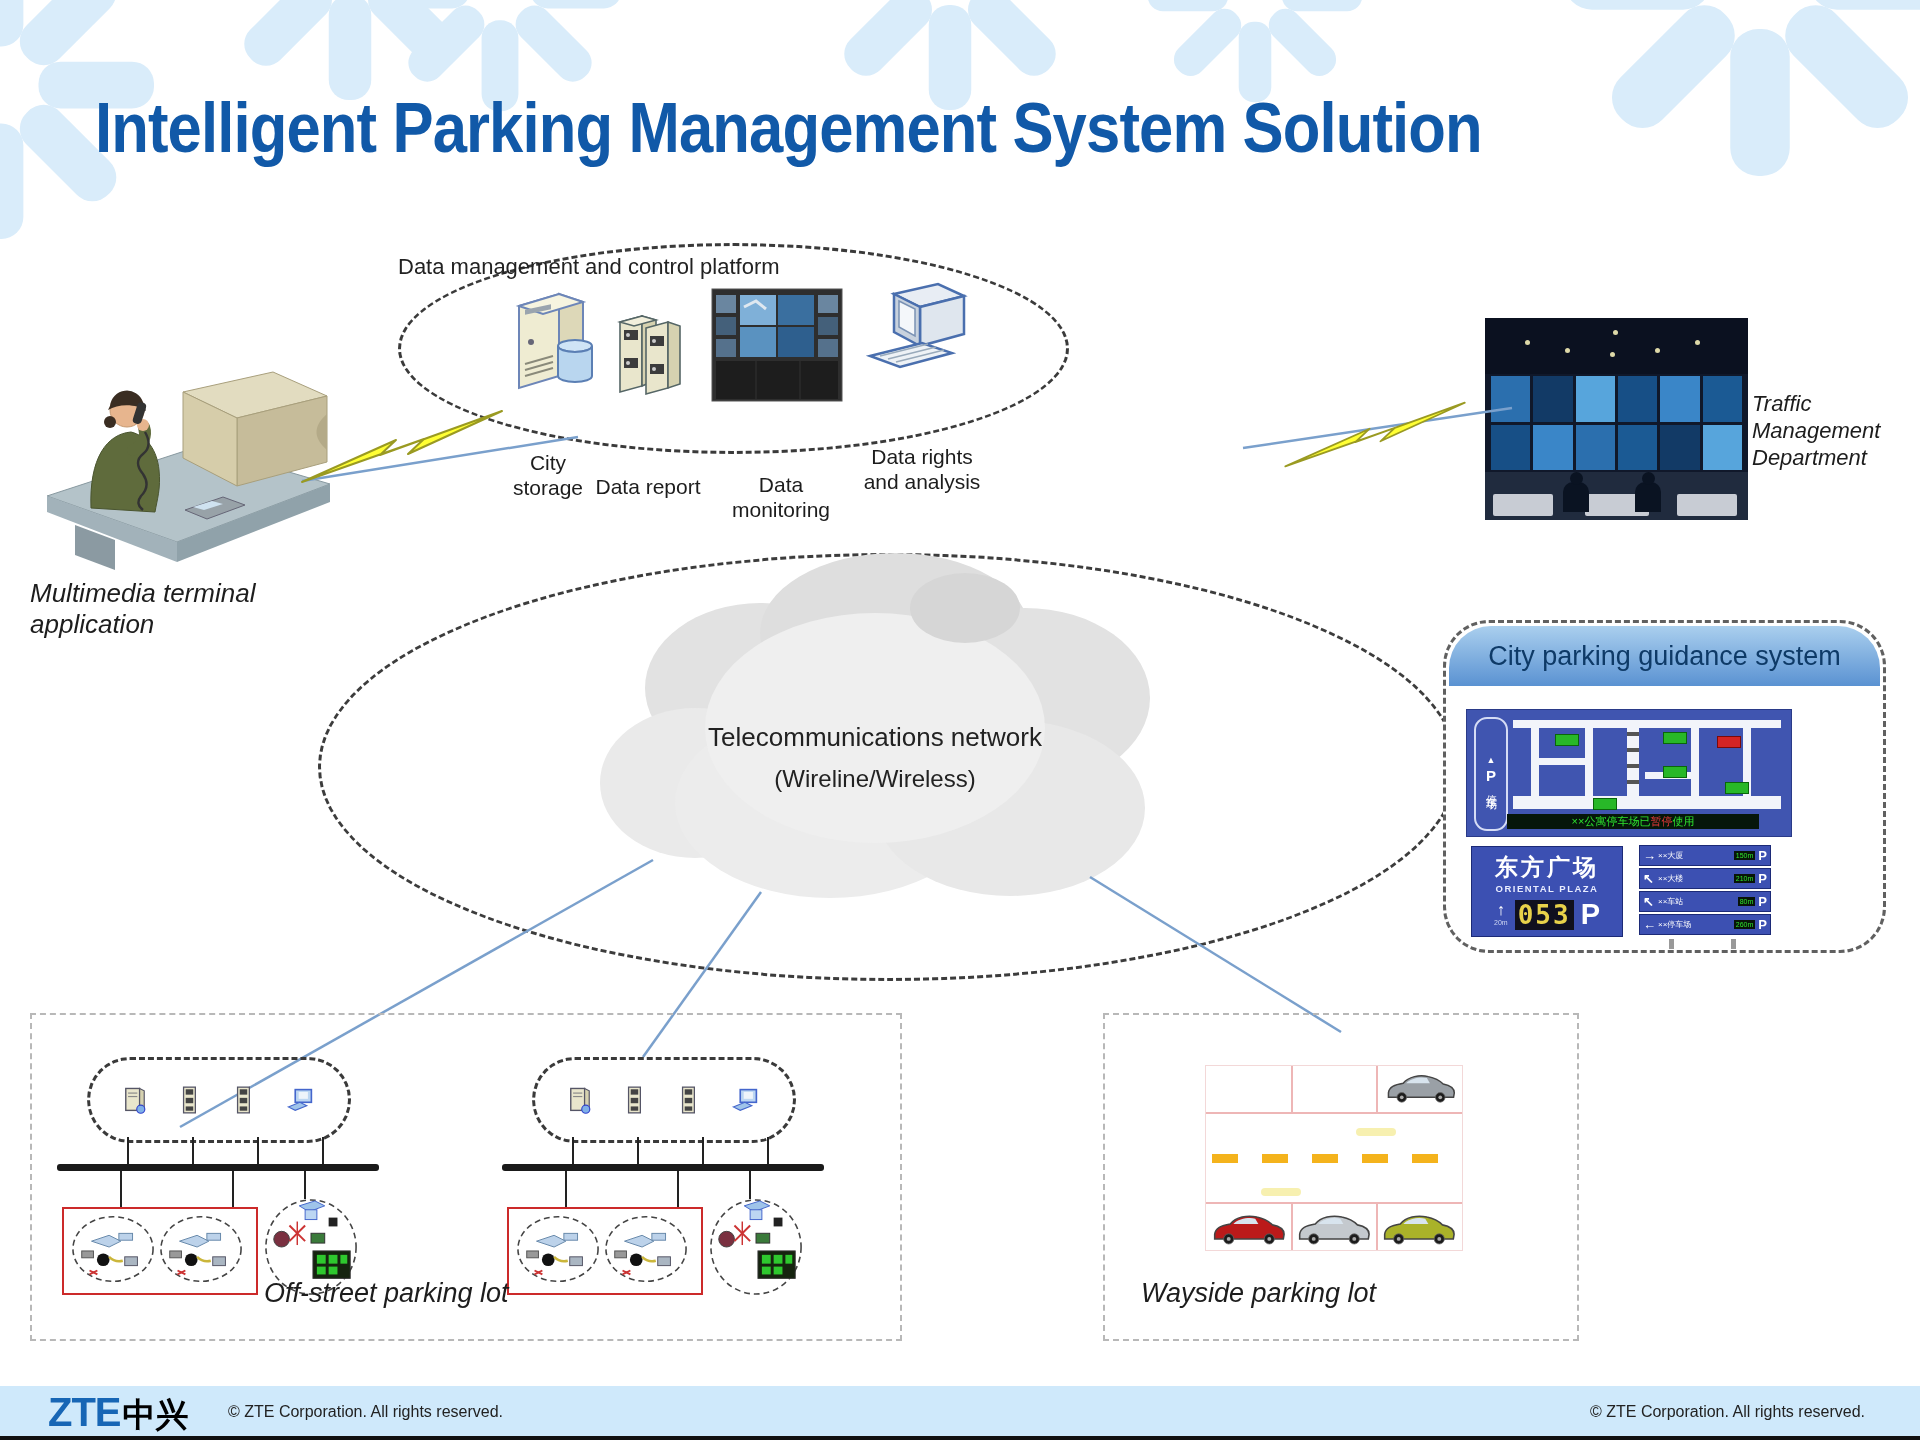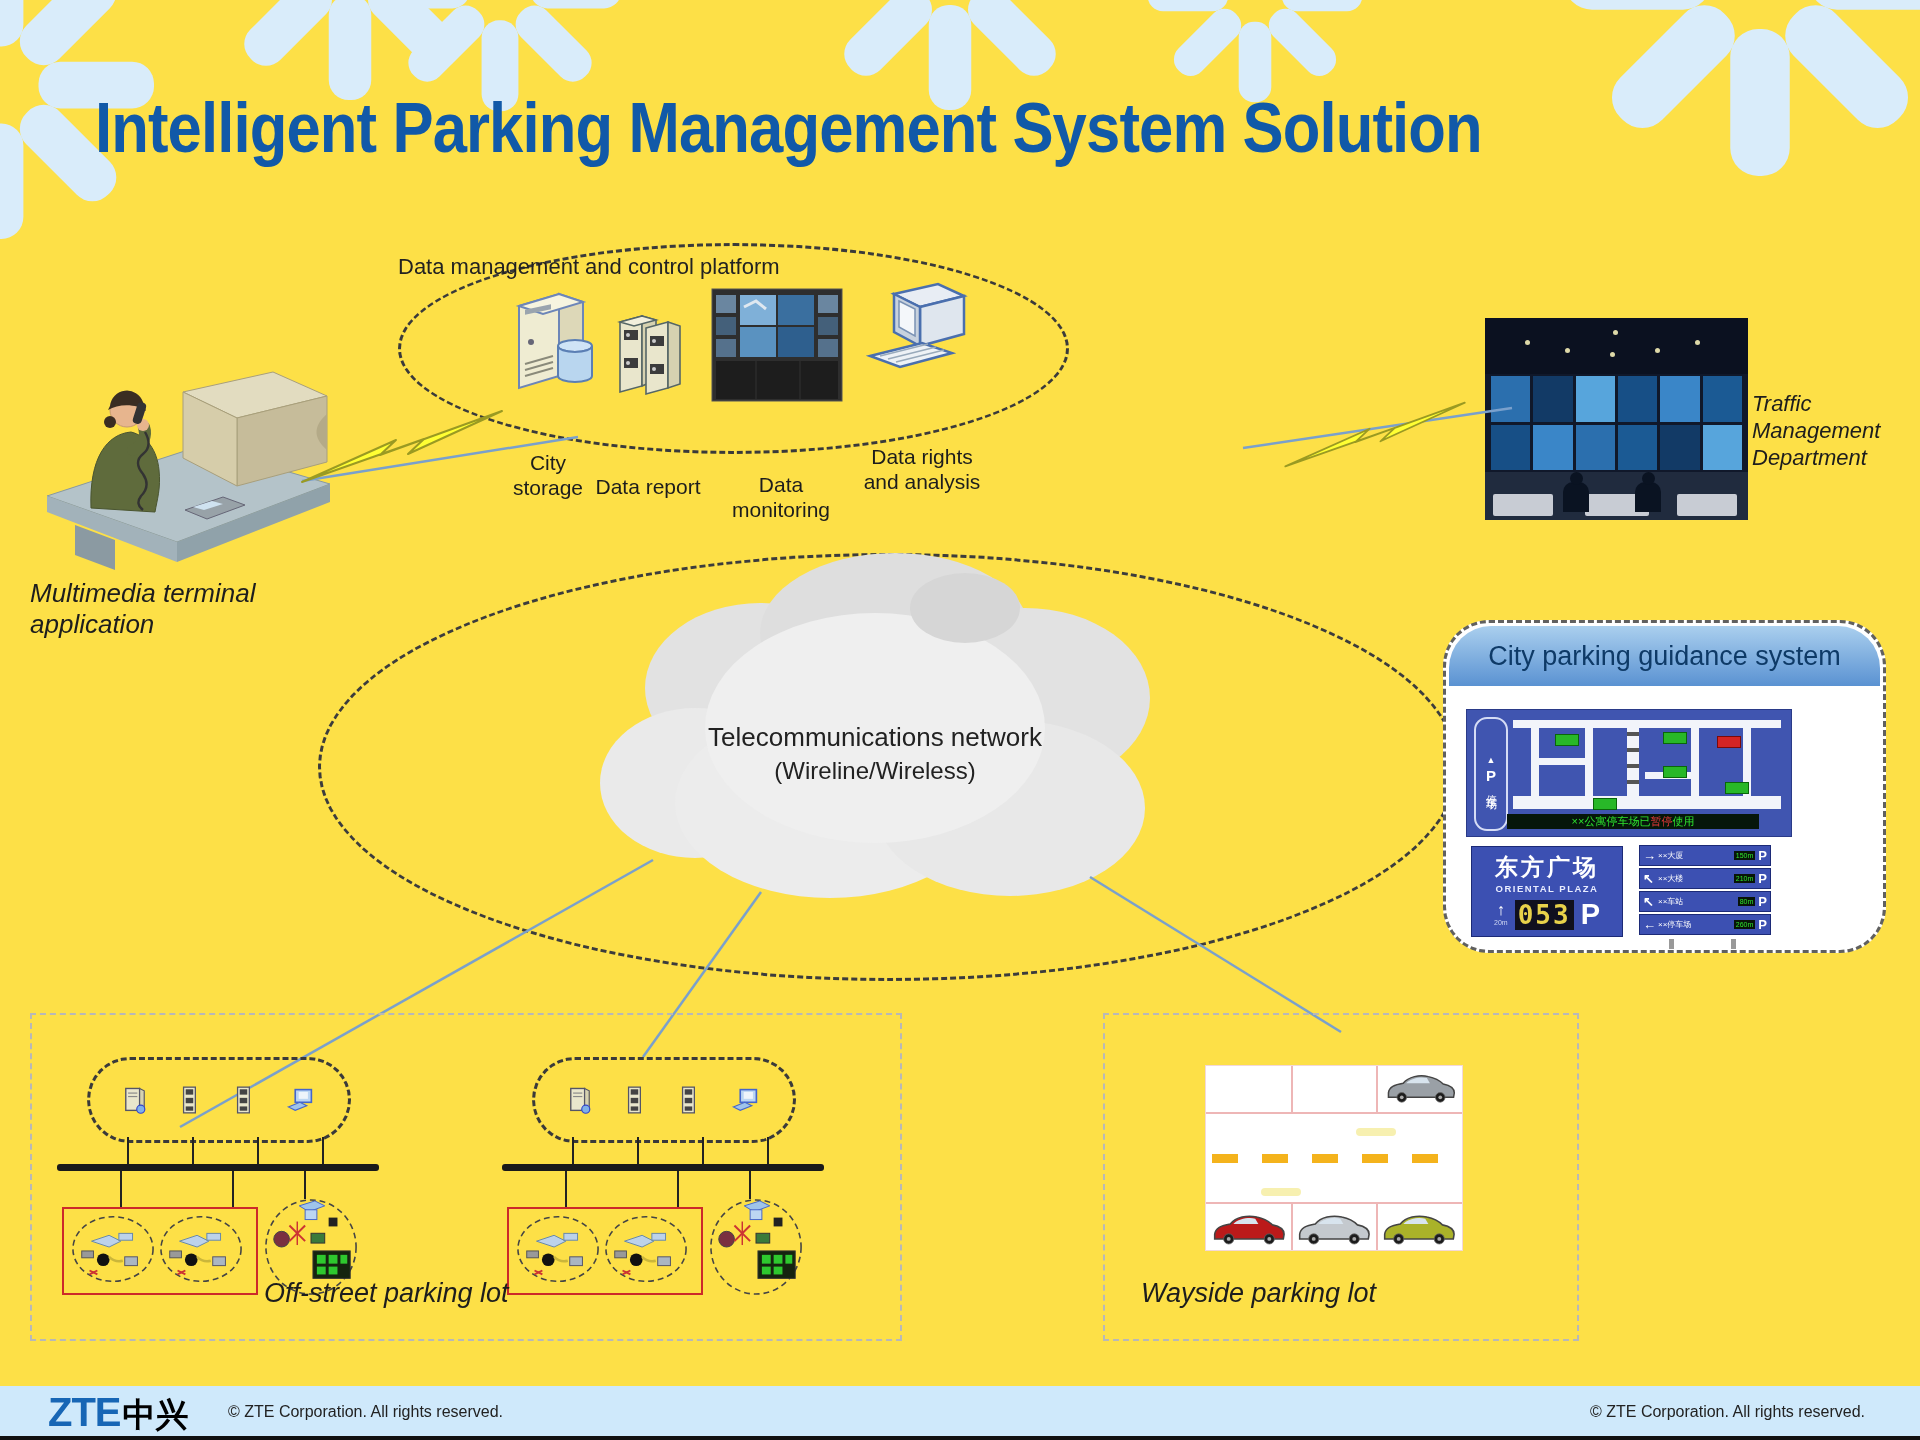--- a/index.html
+++ b/index.html
@@ -1,16 +1,16 @@
 <!DOCTYPE html>
 <html><head>
 <meta charset="utf-8">
 <style>
   html,body{margin:0;padding:0;background:#9aa0a6;}
-  .slide{position:relative;width:1920px;height:1440px;background:#fde047;overflow:hidden;
+  .slide{position:relative;width:1920px;height:1440px;background:#ffffff;overflow:hidden;
          font-family:"Liberation Sans",sans-serif;margin:0 auto;}
   .abs{position:absolute;}
   .lbl{position:absolute;color:#1d1d1d;font-style:italic;}
 
   
   .title{position:absolute;left:95px;top:88px;font-size:70px;font-weight:bold;color:#1159a8;
          white-space:nowrap;transform:scaleX(.88);transform-origin:left center;letter-spacing:-1px;}
 
   
   .top-ellipse{position:absolute;left:398px;top:243px;width:665px;height:205px;
@@ -94,21 +94,21 @@
   
   .footer{position:absolute;left:0;top:1386px;width:1920px;height:50px;background:#cfe9fb;}
   .edge{position:absolute;left:0;top:1436px;width:1920px;height:4px;background:#111;}
   .logo{position:absolute;left:48px;top:1390px;display:flex;align-items:baseline;}
   .logo .zte{color:#1766b5;font-weight:900;font-size:40px;letter-spacing:-1px;}
   .logo .cn{color:#000;font-weight:bold;font-size:33px;margin-left:2px;}
   .copy{position:absolute;top:1403px;font-size:16px;color:#222;}
 
   .cloudtext{position:absolute;left:660px;top:722px;width:430px;text-align:center;color:#222;}
   .cloudtext .c1{display:block;font-size:26px;}
-  .cloudtext .c2{display:block;font-size:24px;margin-top:4px;}
+  .cloudtext .c2{display:block;font-size:24px;margin-top:12px;}
 </style>
 </head>
 <body>
 
 <div class="slide">
 
   <svg width="0" height="0" style="position:absolute">
     <defs>
       <symbol id="flake" viewBox="-120 -120 240 240">
         <g fill="#d9ecfa">

